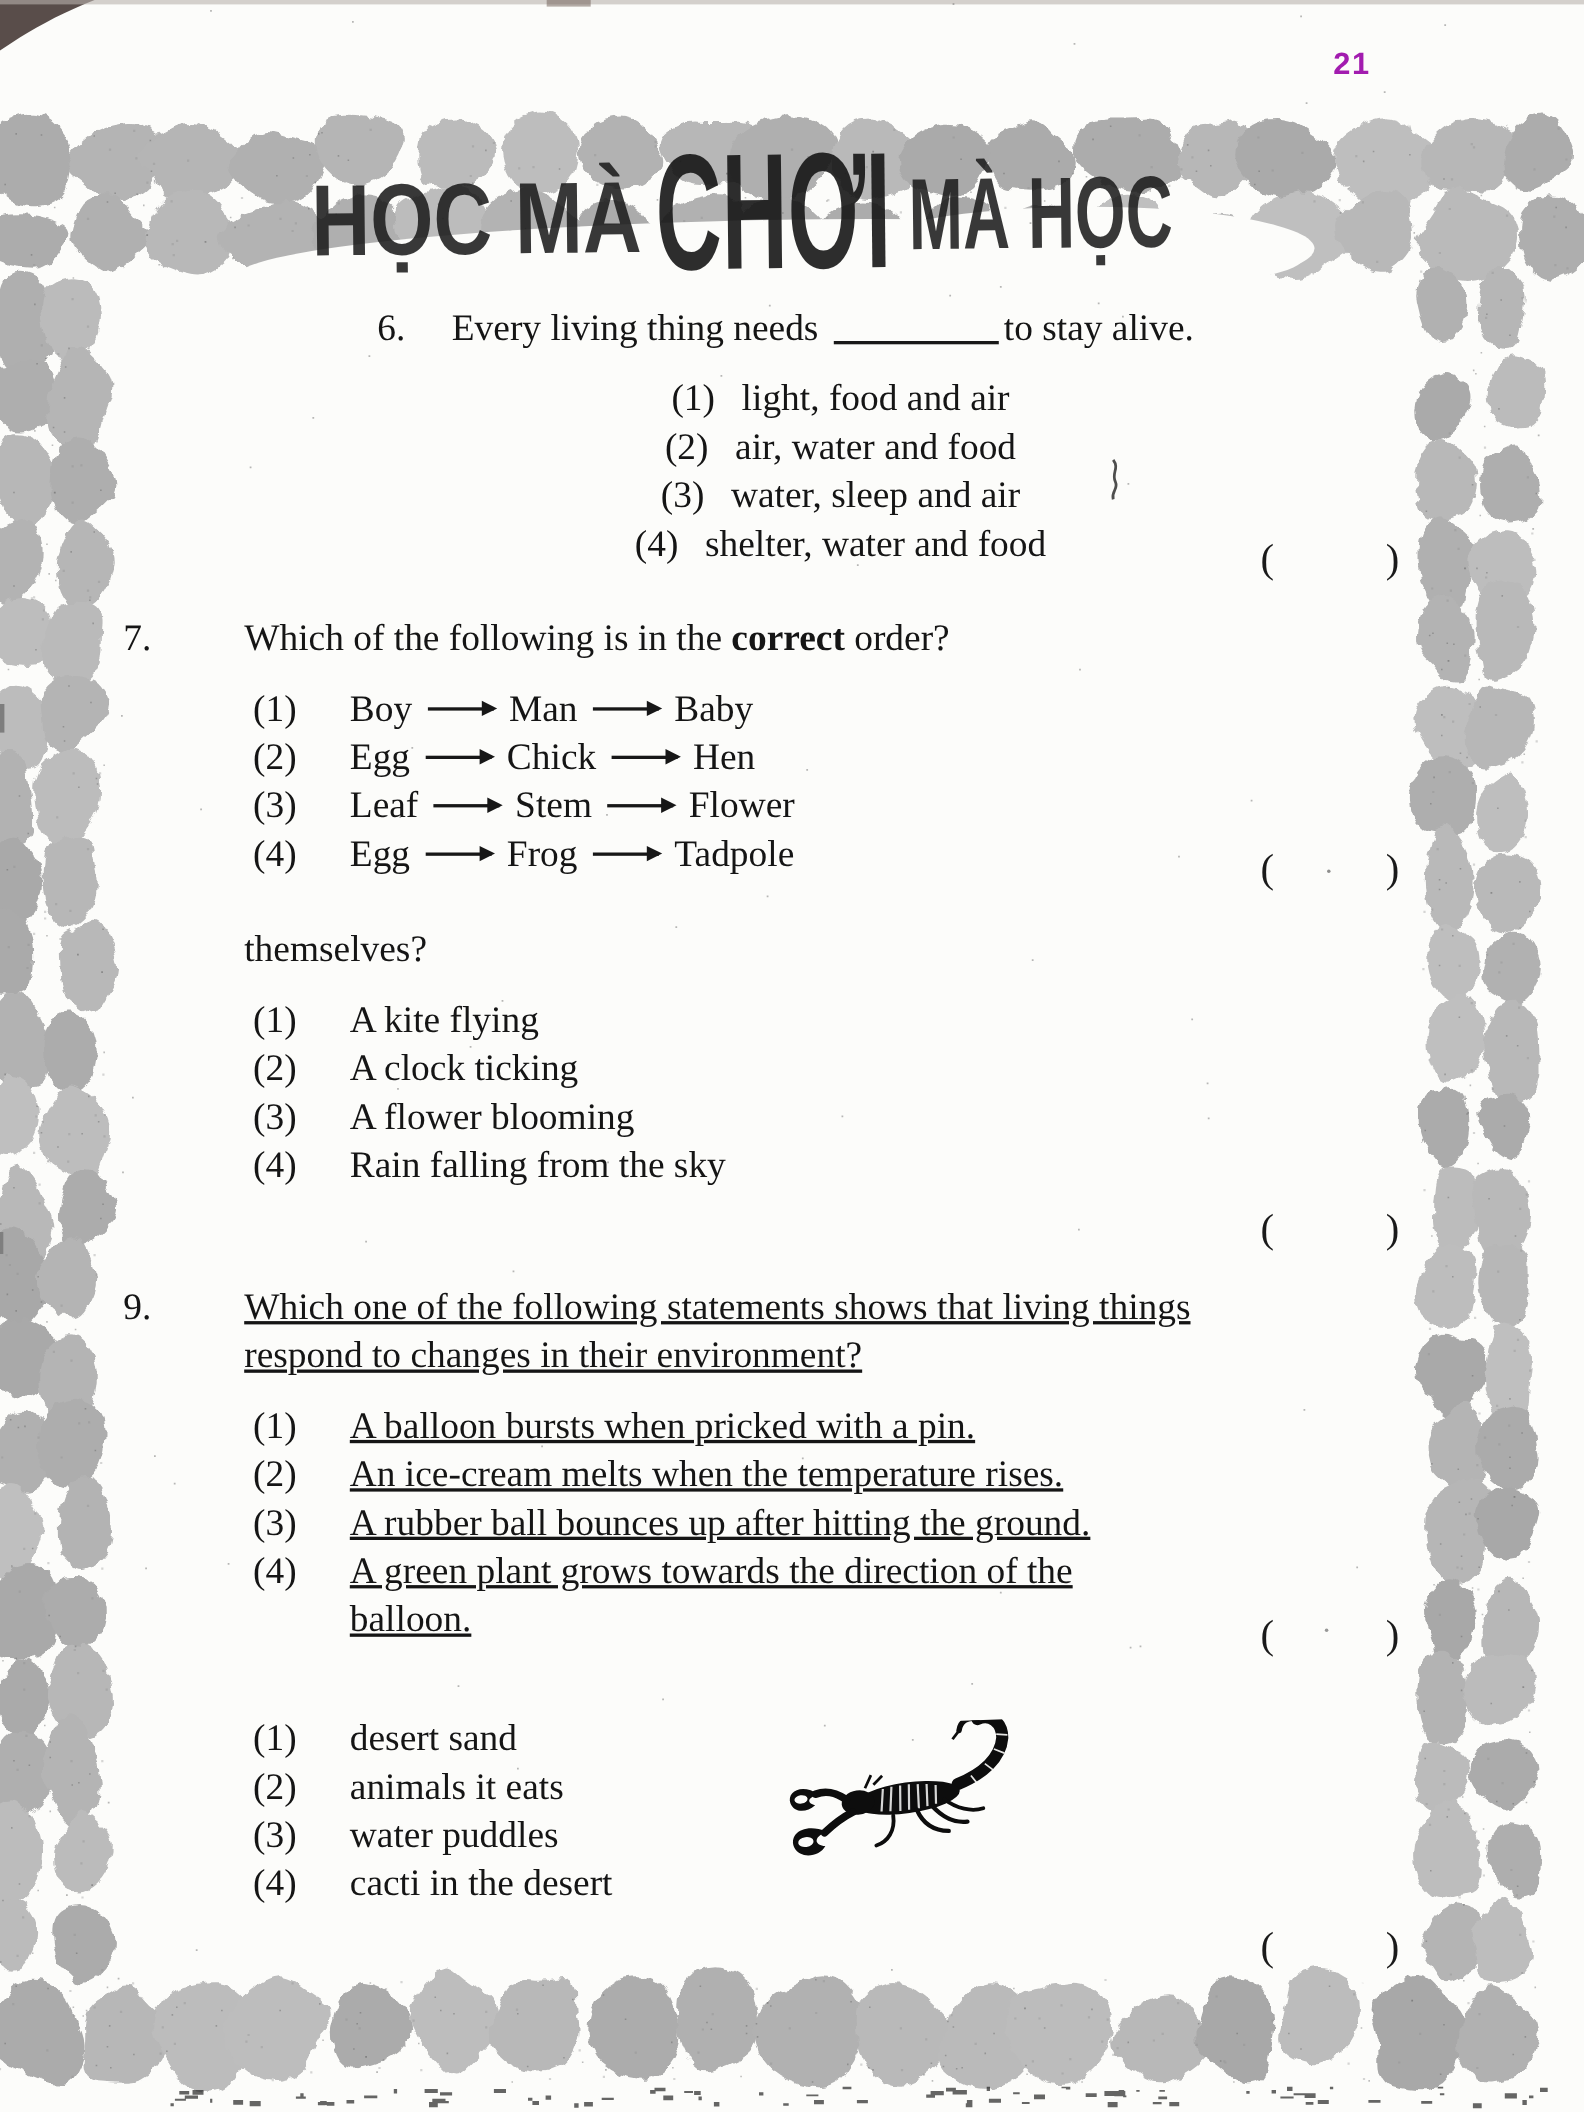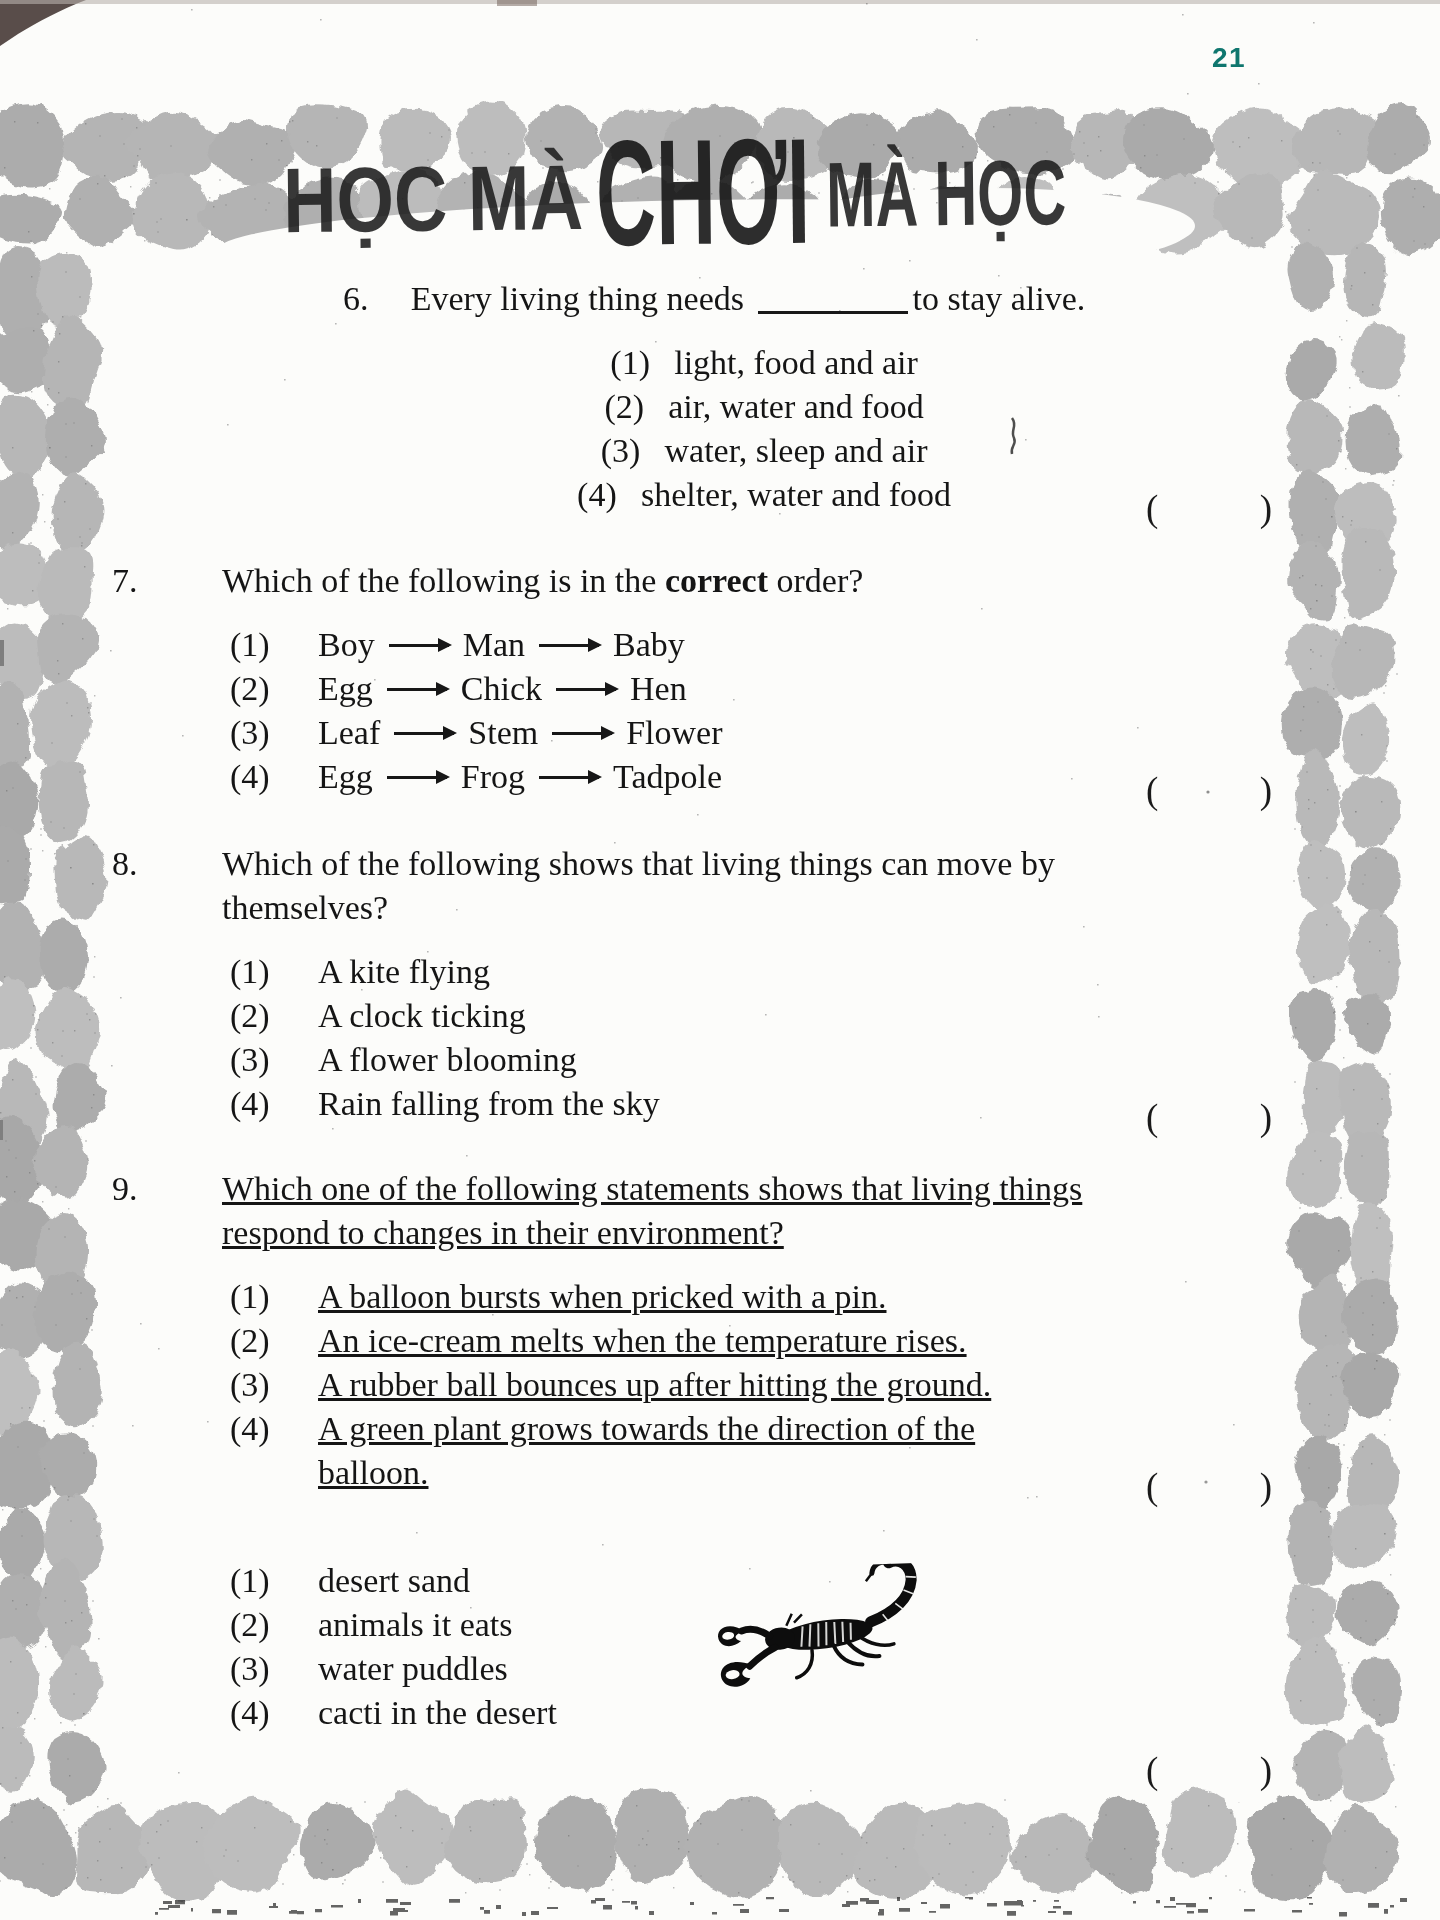--- a/index.html
+++ b/index.html
@@ -5,21 +5,21 @@
   html,body{margin:0;padding:0}
   body{
     width:1440px;height:1920px;position:relative;overflow:hidden;
     background:#fcfcfa;color:#151515;
     font-family:"Liberation Serif","DejaVu Serif",serif;
   }
   #bg{position:absolute;left:0;top:0;width:1440px;height:1920px}
   #pagenum{
     position:absolute;left:1212px;top:42px;
     font-family:"Liberation Sans","DejaVu Sans",sans-serif;
-    font-weight:bold;font-size:28px;letter-spacing:1.5px;color:#0f766e;
+    font-weight:bold;font-size:28px;letter-spacing:1.5px;color:#a21caf;
   }
   #title-svg{position:absolute;left:283px;top:116px;transform:rotate(-0.6deg)}
   #content{position:absolute;left:0;top:0;width:1440px;height:1920px}
   .q{position:absolute;left:112px;width:1162px;font-size:34px}
   .stemline{line-height:44px;white-space:nowrap}
   .stemcont{margin-left:110px}
   .qnum{display:inline-block;width:110px}
   .options{margin-top:20px}
   .opt{line-height:44px;white-space:nowrap}
   .optnum{display:inline-block;width:88px;margin-left:118px}
@@ -241,21 +241,20 @@
         <div class="opt"><span class="optnum">(2)</span><span class="chainword">Egg</span><span class="arrow"></span><span class="chainword">Chick</span><span class="arrow"></span><span class="chainword">Hen</span></div>
         <div class="opt"><span class="optnum">(3)</span><span class="chainword">Leaf</span><span class="arrow"></span><span class="chainword">Stem</span><span class="arrow"></span><span class="chainword">Flower</span></div>
         <div class="opt"><span class="optnum">(4)</span><span class="chainword">Egg</span><span class="arrow"></span><span class="chainword">Frog</span><span class="arrow"></span><span class="chainword">Tadpole</span></div>
       </div>
       <span class="bracket" style="top: 210px;">
         <span>(</span>
         <span>)</span>
       </span>
     </div>
     <div class="q" style="top: 842px;">
-      <div class="stemline"><span class="qnum">8.</span><span>Which of the following shows that living things can move by</span> </div>
       <div class="stemline stemcont"><span>themselves?</span> </div>
       <div class="options">
         <div class="opt"><span class="optnum">(1)</span><span>A kite flying</span></div>
         <div class="opt"><span class="optnum">(2)</span><span>A clock ticking</span></div>
         <div class="opt"><span class="optnum">(3)</span><span>A flower blooming</span></div>
         <div class="opt"><span class="optnum">(4)</span><span>Rain falling from the sky</span></div>
       </div>
       <span class="bracket" style="top: 254px;">
         <span>(</span>
         <span>)</span>

